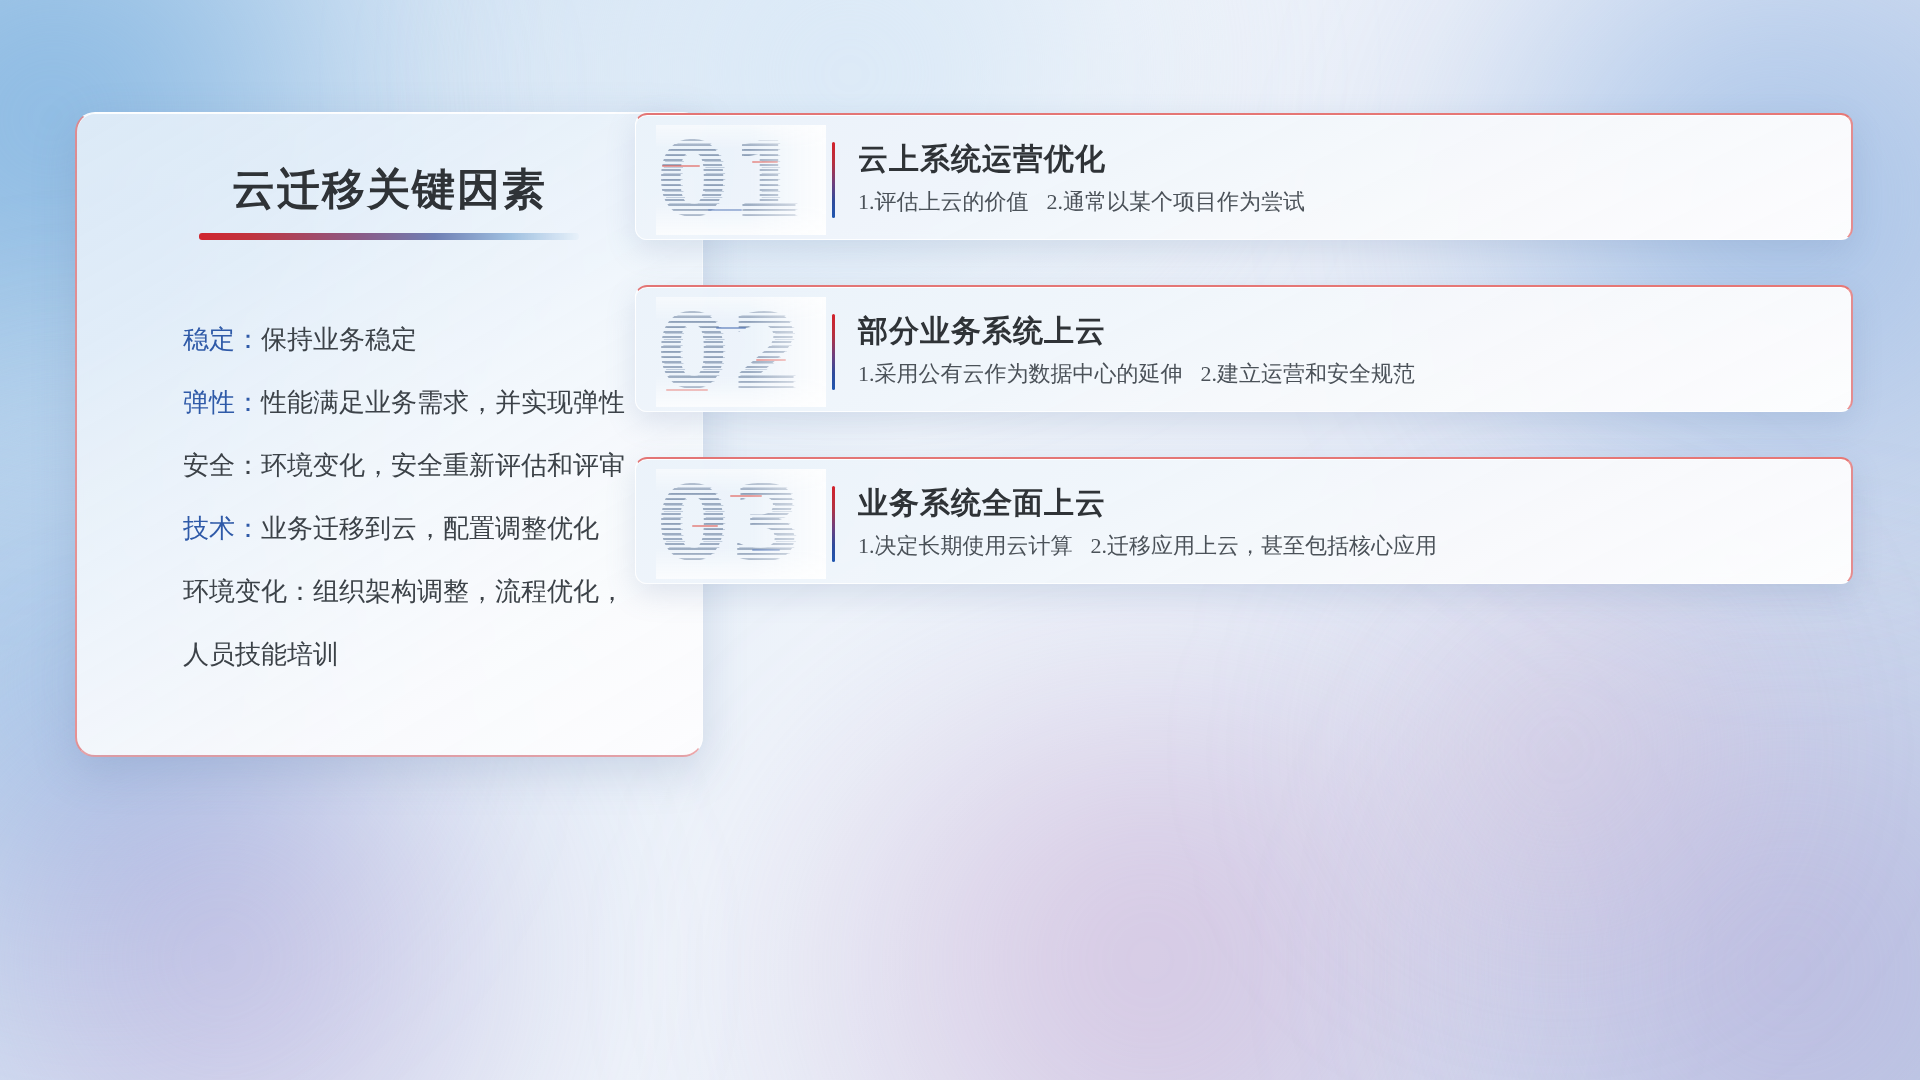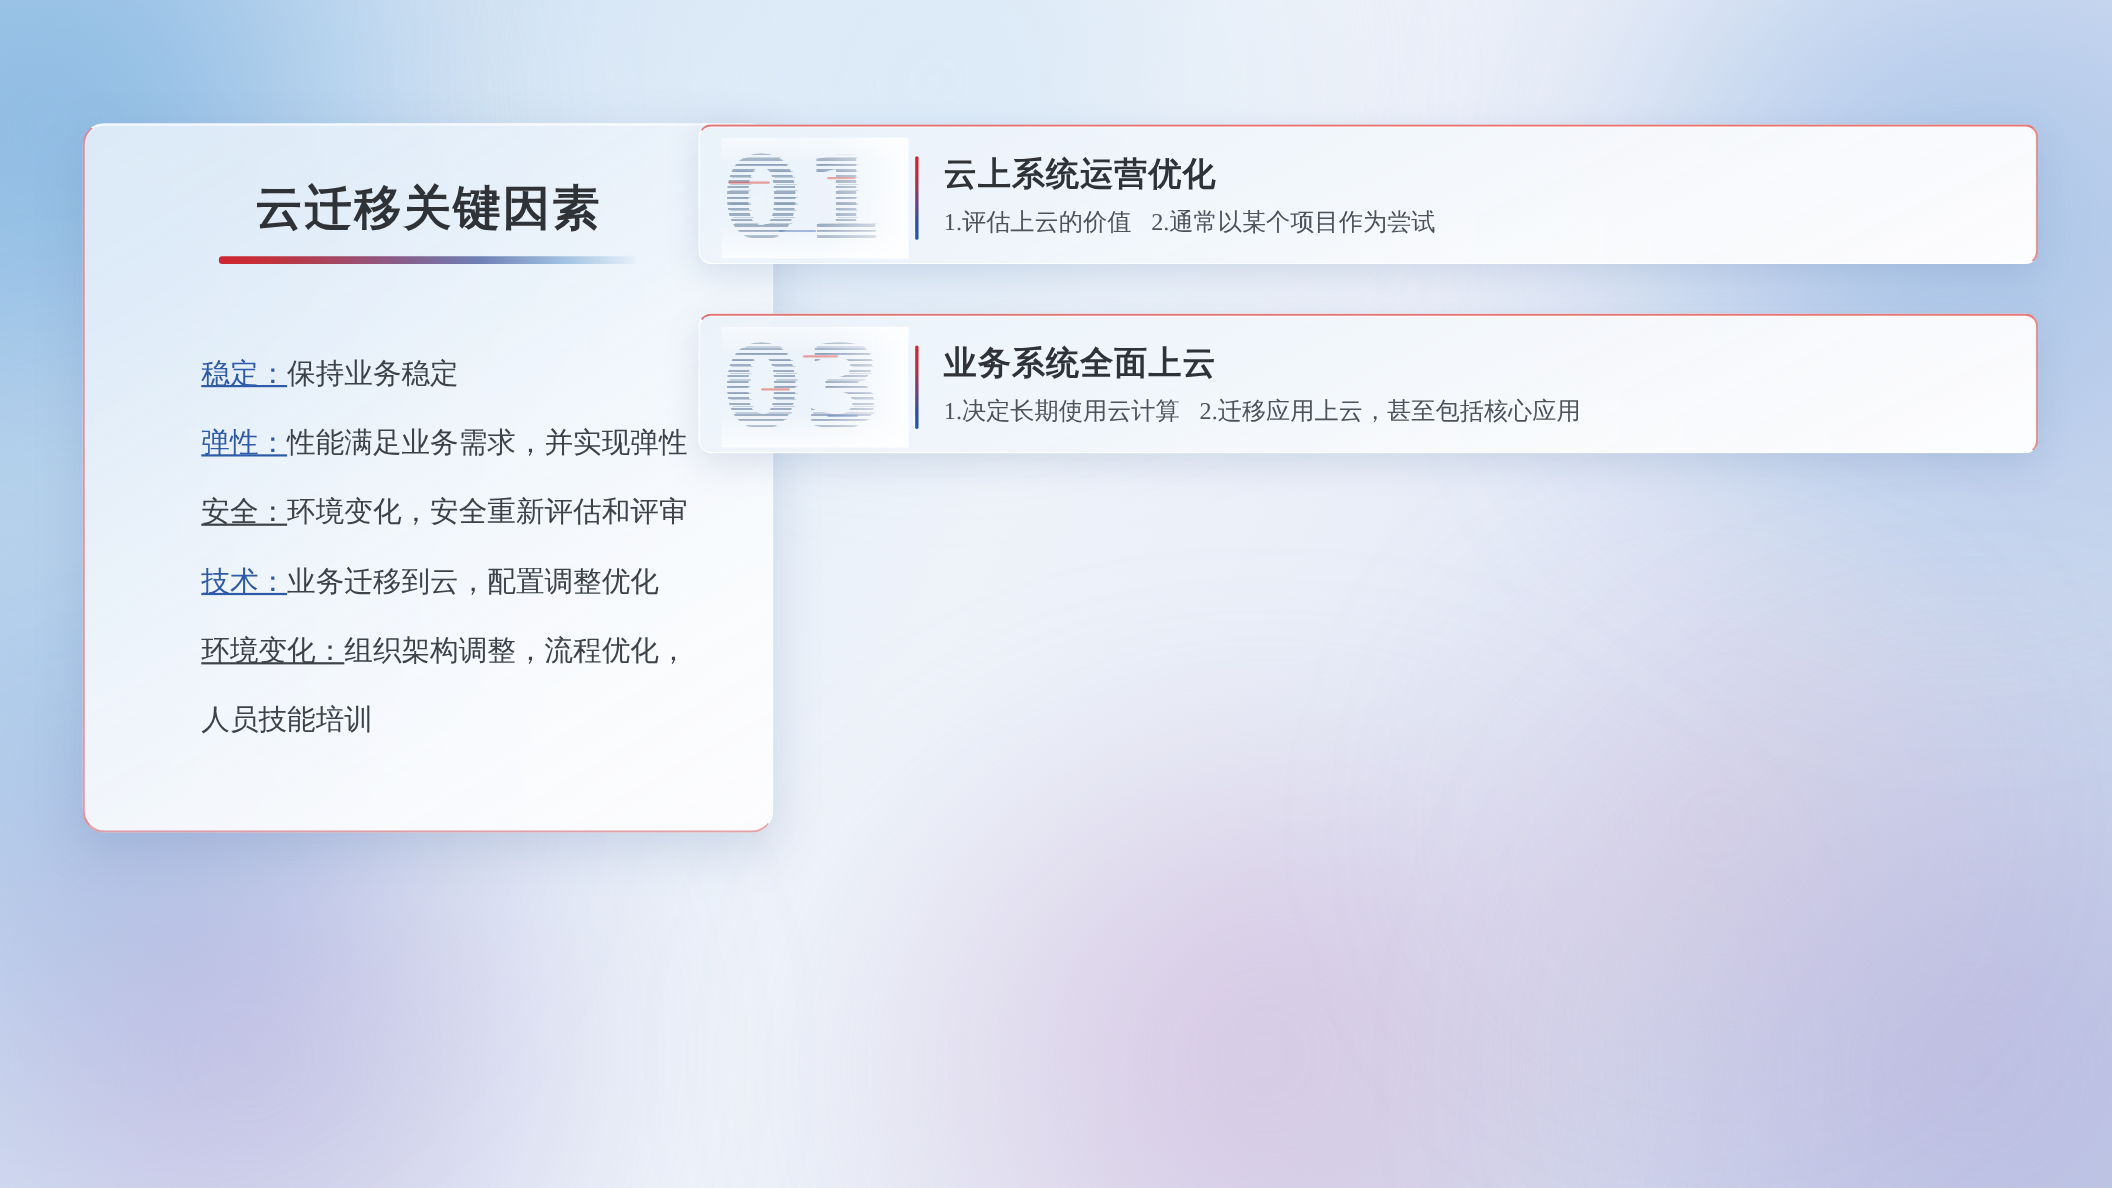--- a/index.html
+++ b/index.html
@@ -73,21 +73,21 @@
     background:linear-gradient(90deg,#d0252f 0%,#c0343f 14%,#8b5a86 42%,#6f7fb4 62%,#9fc0e0 82%,rgba(200,224,243,.15) 100%);
     border-radius:3px;
   }
   #factor-list{
     position:absolute; left:32px; right:24px; top:195px;
   }
   .factor-row{
     font-size:26px; line-height:63px; color:#3c4248;
     white-space:nowrap; padding-left:74px;
   }
-  .factor-label{ font-weight:400;text-decoration:underline; }
+  .factor-label{ font-weight:400; }
   .factor-label.accent{ color:#2f5aa8; }
   .factor-label.plain{ color:#3c4248; }
   .factor-text{ color:#3c4248; }
   .factor-row.cont{ padding-left:74px; }
 
   
   #cards{ position:absolute; left:635px; top:113px; width:1218px; }
   .card{
     position:relative; height:127px; margin-bottom:45px;
     border-radius:12px;
@@ -217,20 +217,37 @@
       </div>
       <div class="divider"></div>
       <div class="card-body">
         <h2 class="card-title">云上系统运营优化</h2>
         <p class="card-desc">
           <span>1.评估上云的价值</span><span class="gap"></span><span>2.通常以某个项目作为尝试</span>
         </p>
       </div>
     </article>
 
+    <article class="card">
+      <div class="ghost-num">
+        <span class="glyph shade">02</span>
+        <span class="glyph">02</span>
+        <span class="streak s-red" style="left:10px; top:92px; width:42px;"></span>
+        <span class="streak s-blue" style="left:60px; top:30px; width:30px;"></span>
+        <span class="streak s-red" style="left:100px;top:62px; width:30px;"></span>
+        <div class="tint"></div>
+      </div>
+      <div class="divider"></div>
+      <div class="card-body">
+        <h2 class="card-title">部分业务系统上云</h2>
+        <p class="card-desc">
+          <span>1.采用公有云作为数据中心的延伸</span><span class="gap"></span><span>2.建立运营和安全规范</span>
+        </p>
+      </div>
+    </article>
 
     <article class="card">
       <div class="ghost-num">
         <span class="glyph shade">03</span>
         <span class="glyph">03</span>
         <span class="streak s-red" style="left:74px; top:26px; width:32px;"></span>
         <span class="streak s-red" style="left:36px; top:56px; width:26px;"></span>
         <span class="streak s-blue" style="left:96px; top:80px; width:28px;"></span>
         <div class="tint"></div>
       </div>

